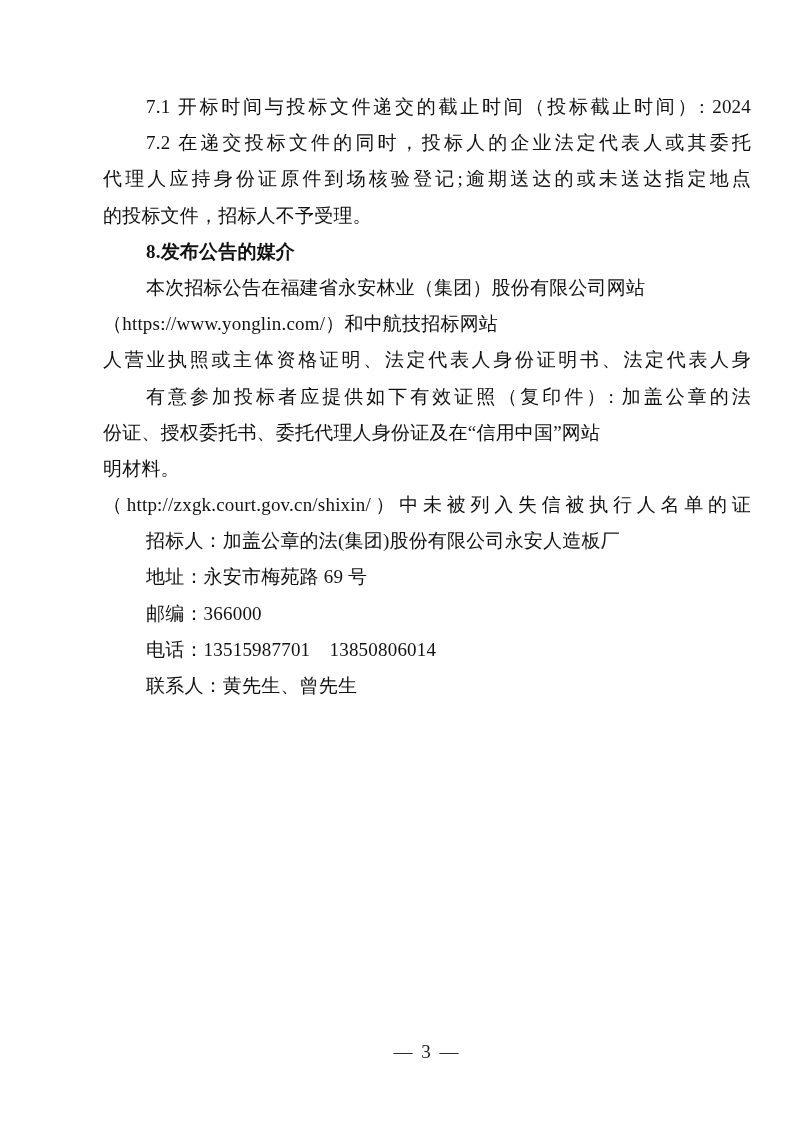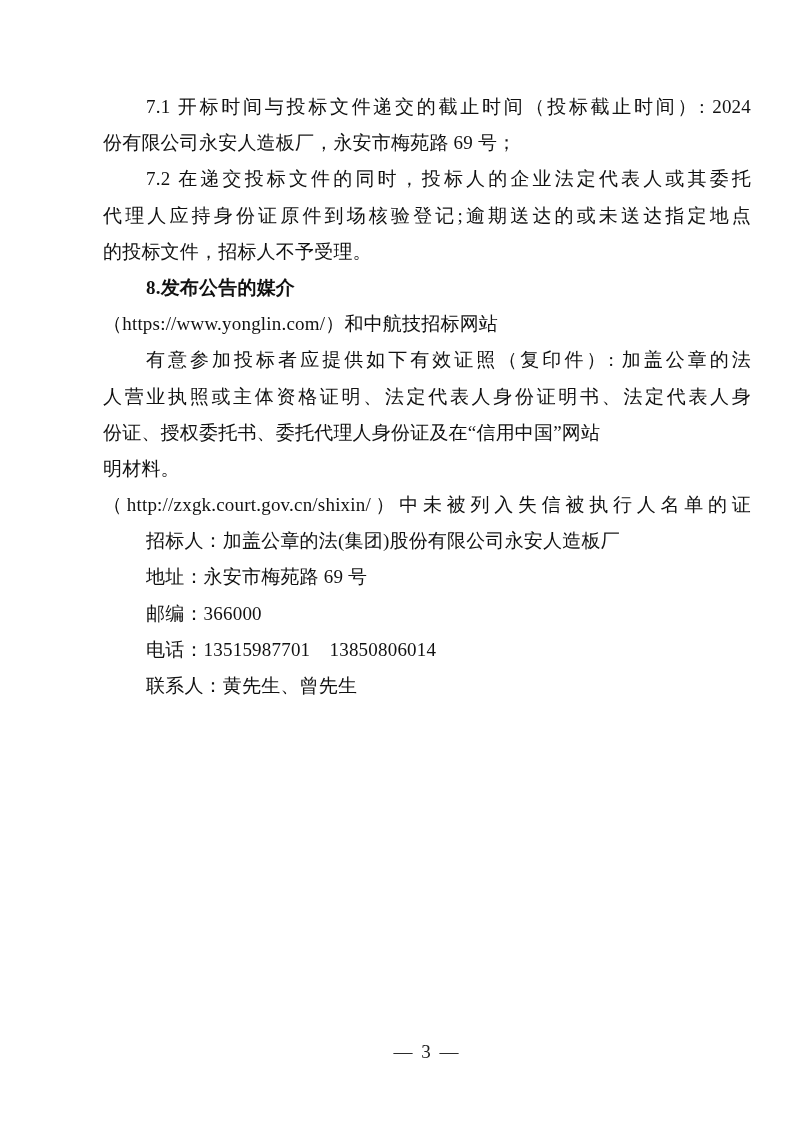--- a/index.html
+++ b/index.html
@@ -53,28 +53,28 @@
     color: #222222;
     letter-spacing: 2px;
   }
 </style>
 </head>
 <body>
 
 <div class="page">
   <div class="doc-body">
       <div class="line indent fill">7.1 开标时间与投标文件递交的截止时间（投标截止时间）: 2024</div>
-      <div class="line">份有限公司永安人造板厂，永安市梅苑路 69 号；</div>
       <div class="line indent fill">7.2 在递交投标文件的同时，投标人的企业法定代表人或其委托</div>
       <div class="line fill">代理人应持身份证原件到场核验登记;逾期送达的或未送达指定地点</div>
       <div class="line">的投标文件，招标人不予受理。</div>
       <div class="line indent bold">8.发布公告的媒介</div>
+      <div class="line indent">本次招标公告在福建省永安林业（集团）股份有限公司网站</div>
       <div class="line">（https://www.yonglin.com/）和中航技招标网站</div>
+      <div class="line fill">人营业执照或主体资格证明、法定代表人身份证明书、法定代表人身</div>
       <div class="line indent fill">有意参加投标者应提供如下有效证照（复印件）: 加盖公章的法</div>
-      <div class="line fill">人营业执照或主体资格证明、法定代表人身份证明书、法定代表人身</div>
       <div class="line">份证、授权委托书、委托代理人身份证及在“信用中国”网站</div>
       <div class="line">明材料。</div>
       <div class="line fill">（http://zxgk.court.gov.cn/shixin/）中未被列入失信被执行人名单的证</div>
       <div class="line indent">招标人：加盖公章的法(集团)股份有限公司永安人造板厂</div>
       <div class="line indent">地址：永安市梅苑路 69 号</div>
       <div class="line indent">邮编：366000</div>
       <div class="line indent">电话：13515987701　13850806014</div>
       <div class="line indent">联系人：黄先生、曾先生</div>
     </div>
   <div class="page-footer">— 3 —</div>

